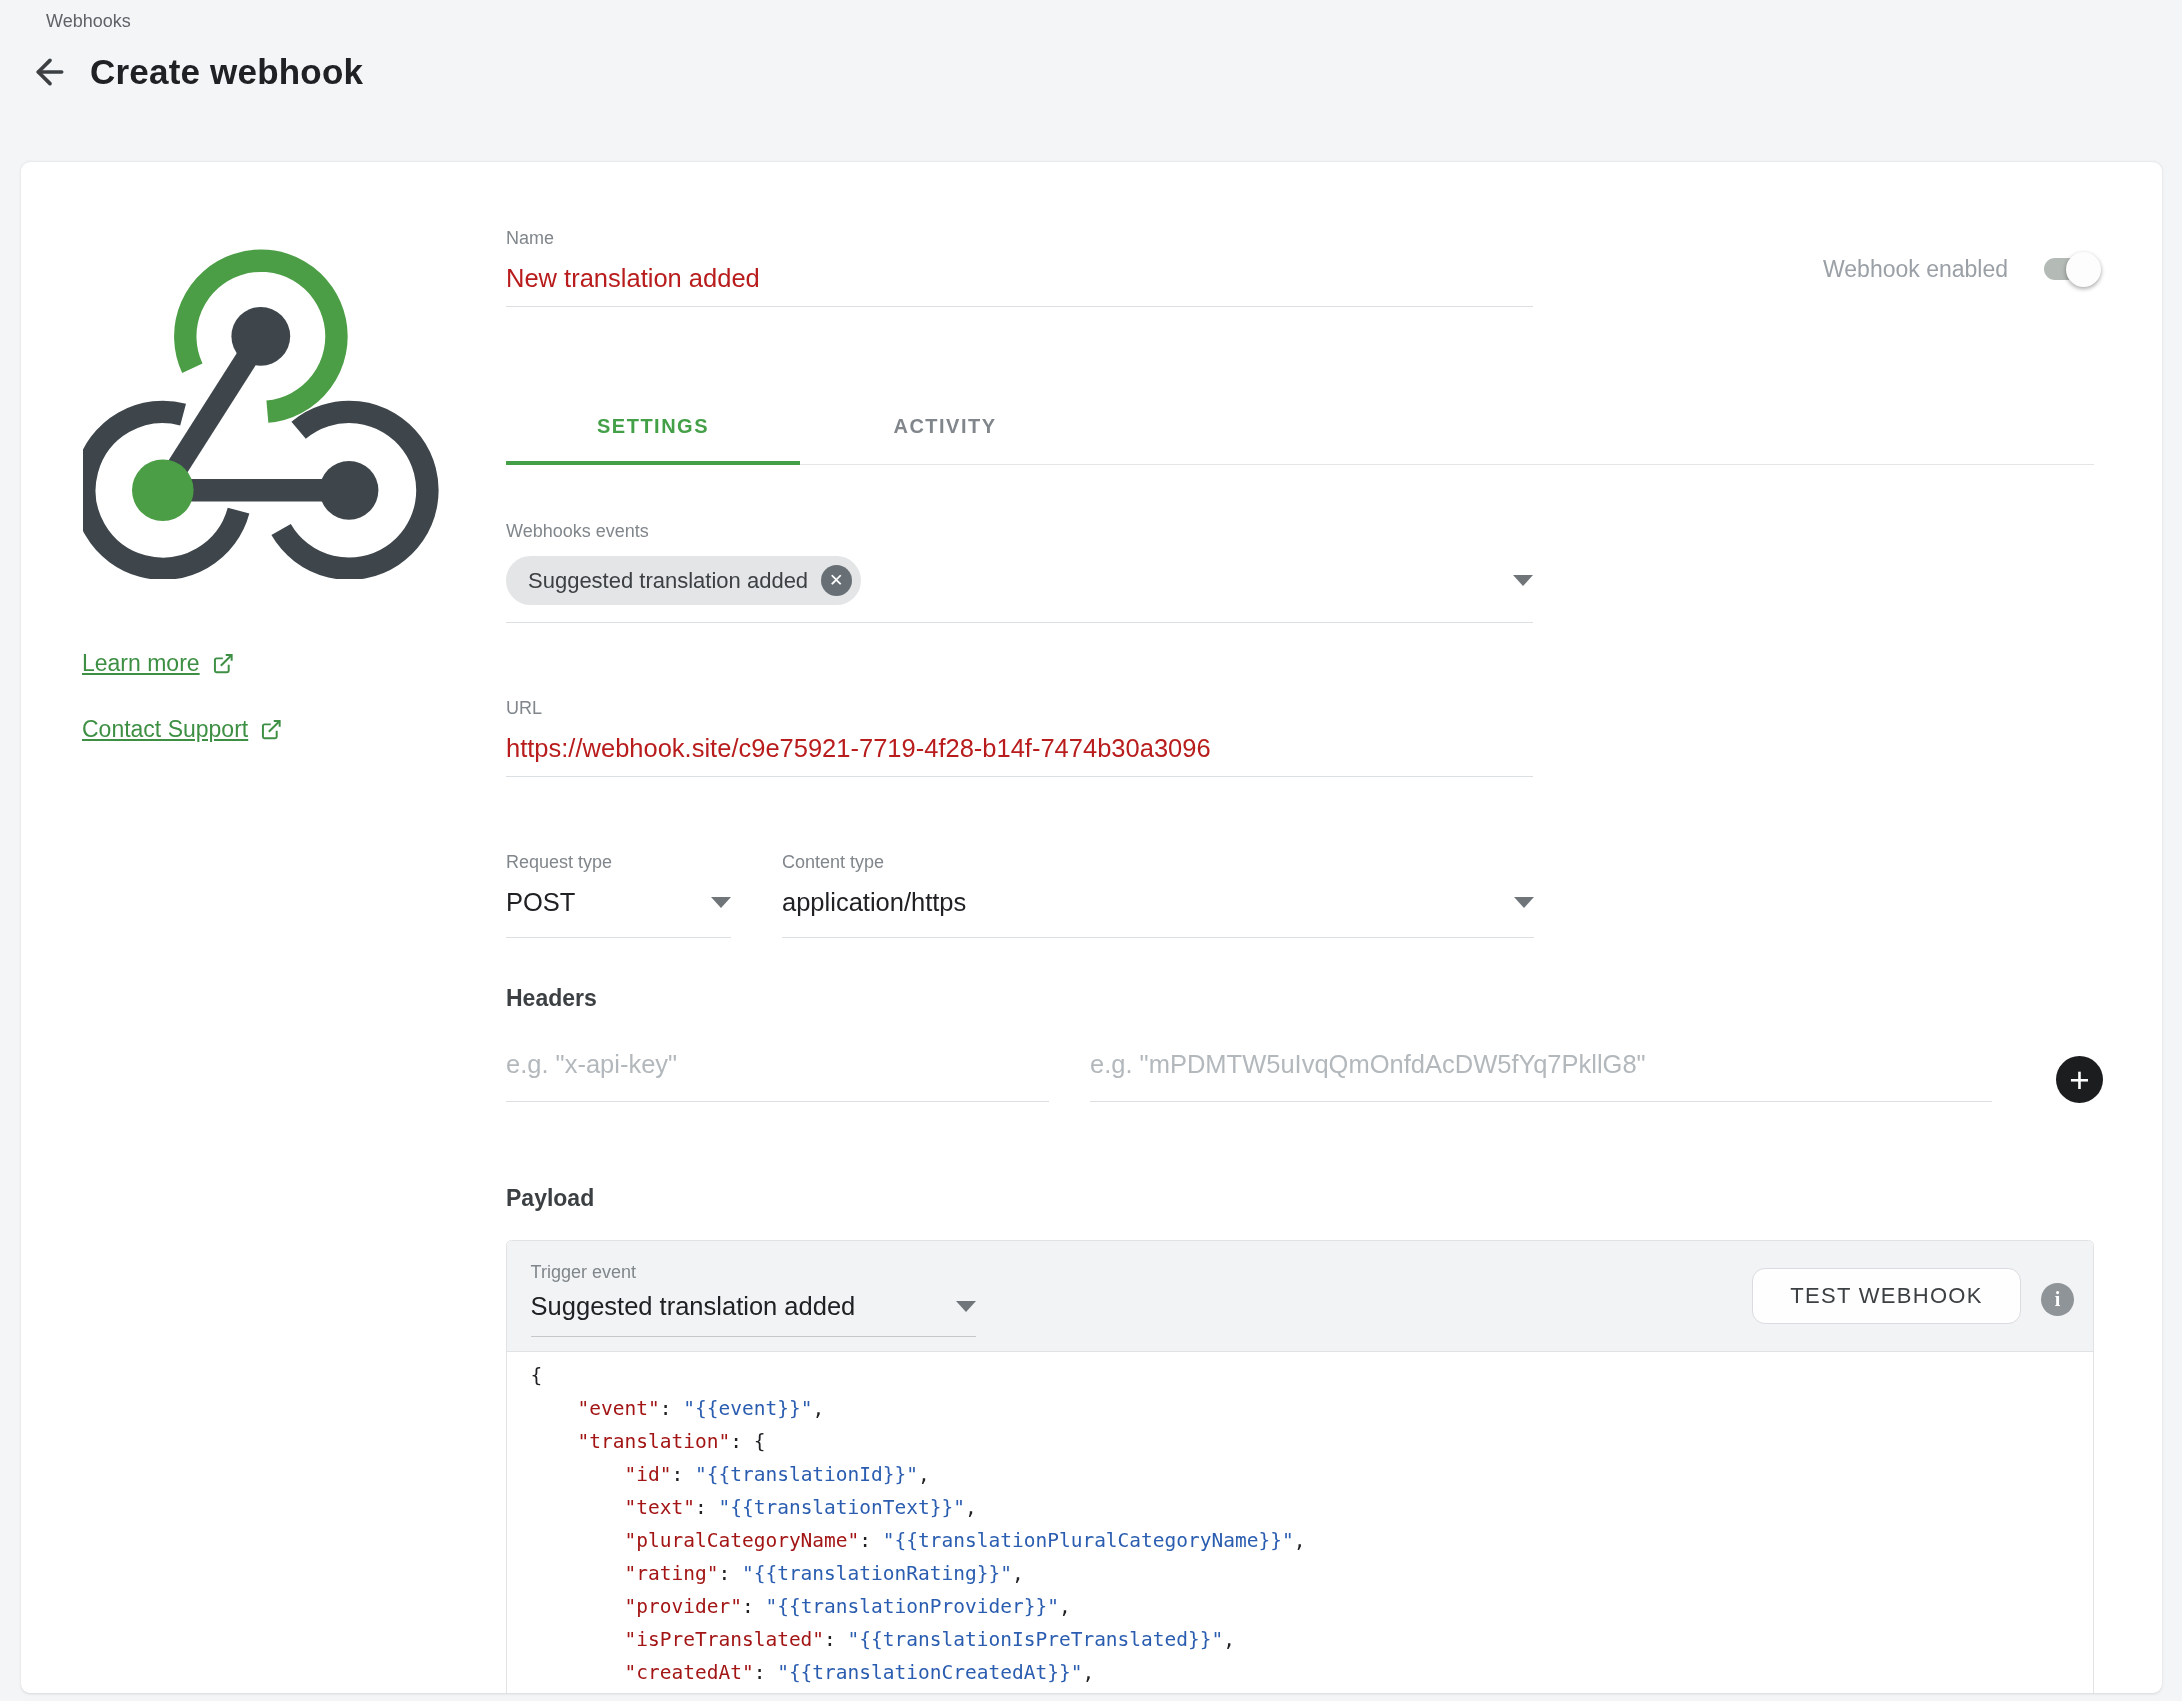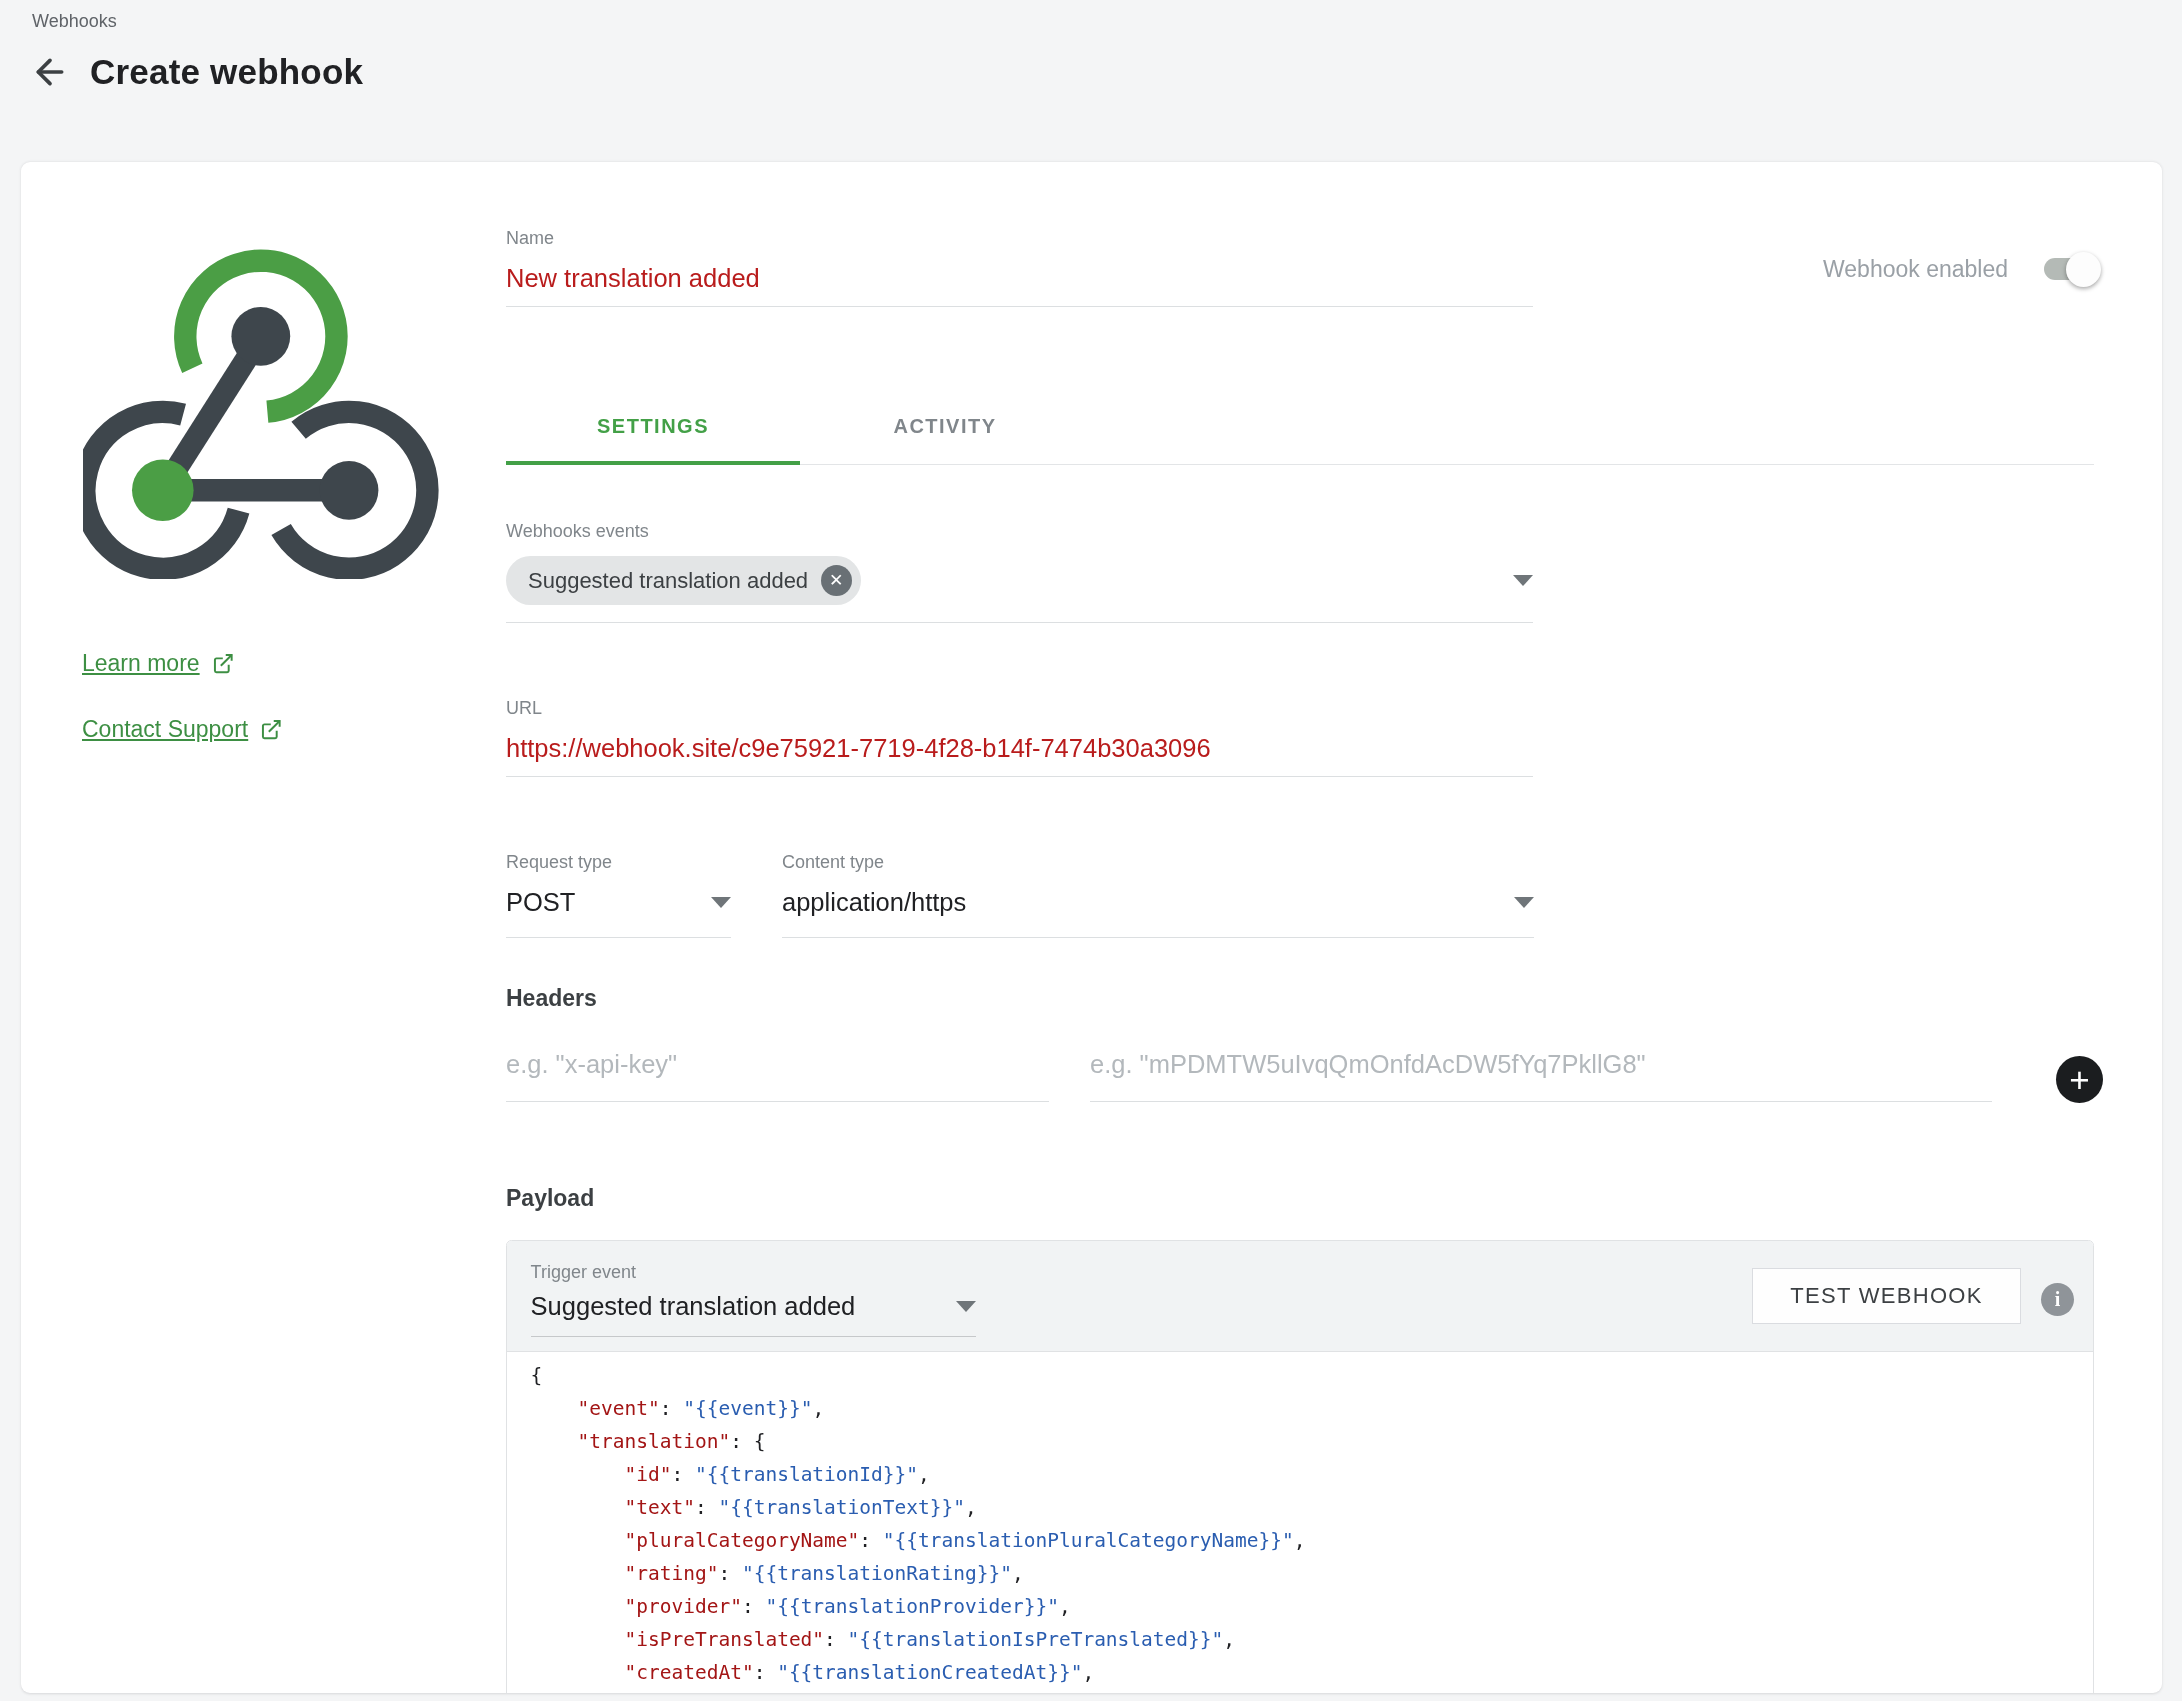--- a/index.html
+++ b/index.html
@@ -1,19 +1,19 @@
 <!DOCTYPE html>
 <html style="font-size:14.5px"><head>
 <meta charset="utf-8">
 <style>
   * { margin:0; padding:0; box-sizing:border-box; }
   html,body { width:2183px; height:1701px; overflow:hidden; background:#f4f5f6;
               font-family:"Liberation Sans", sans-serif; color:#202124; }
 
-  .breadcrumb { position:absolute; left:32px; top:11px; font-size:18px; color:#5f6368; cursor:pointer; }
+  .breadcrumb { position:absolute; left:46px; top:11px; font-size:18px; color:#5f6368; cursor:pointer; }
 
   .page-header { position:absolute; left:27px; top:49px; display:flex; align-items:center; gap:18px; }
   .back-btn { width:45px; height:45px; display:flex; align-items:center; justify-content:center; cursor:pointer; }
   .page-title { font-size:35px; font-weight:700; color:#202124; letter-spacing:0.2px; }
 
   .card { position:absolute; left:21px; top:162px; width:2141px; height:1531px; background:#fff;
           border-radius:9px; box-shadow:0 0.9px 2.7px rgba(60,64,67,.16); overflow:hidden; }
 
   .logo { position:absolute; left:62px; top:73px; width:364px; height:344px; }
 
@@ -64,21 +64,21 @@
              background:#1b1d1f; color:#fff; display:flex; align-items:center; justify-content:center;
              font-size:35px; line-height:1; cursor:pointer; }
 
   .payload-box { position:absolute; left:485px; top:1078px; width:1588px; height:638px;
                  border:0.9px solid #e0e2e4; border-radius:5.5px; background:#fff; overflow:hidden; }
   .payload-strip { position:relative; height:111px; background:#f1f3f4; border-bottom:0.9px solid #e0e2e4; }
   .pe-label { position:absolute; left:23.6px; top:20px; }
   .pe-select { position:absolute; left:23.6px; top:49px; width:445px; display:flex; align-items:center;
                justify-content:space-between; padding-bottom:12.7px; border-bottom:0.9px solid #c6c8ca; cursor:pointer; }
   .test-btn { position:absolute; left:1245px; top:27px; width:269px; height:56px; background:#fefefe;
-              border:0.9px solid #dadce0; border-radius:0; display:flex; align-items:center; justify-content:center;
+              border:0.9px solid #dadce0; border-radius:13px; display:flex; align-items:center; justify-content:center;
               font-size:22px; font-weight:500; letter-spacing:1.3px; color:#3c4043; cursor:pointer; }
   .info-icon { position:absolute; left:1534px; top:42px; width:33px; height:33px; border-radius:50%;
                background:#8f9499; color:#fff; display:flex; align-items:center; justify-content:center;
                font-size:20px; font-weight:700; font-family:"Liberation Serif", serif; }
 
   .code { padding:7.3px 0 0 23.6px; font-family:"DejaVu Sans Mono", monospace; font-size:19.5px; color:#202124; }
   .code-line { white-space:pre; line-height:33px; }
   .tok-key { color:#a31515; }
   .tok-val { color:#2a5db0; }
 </style>

